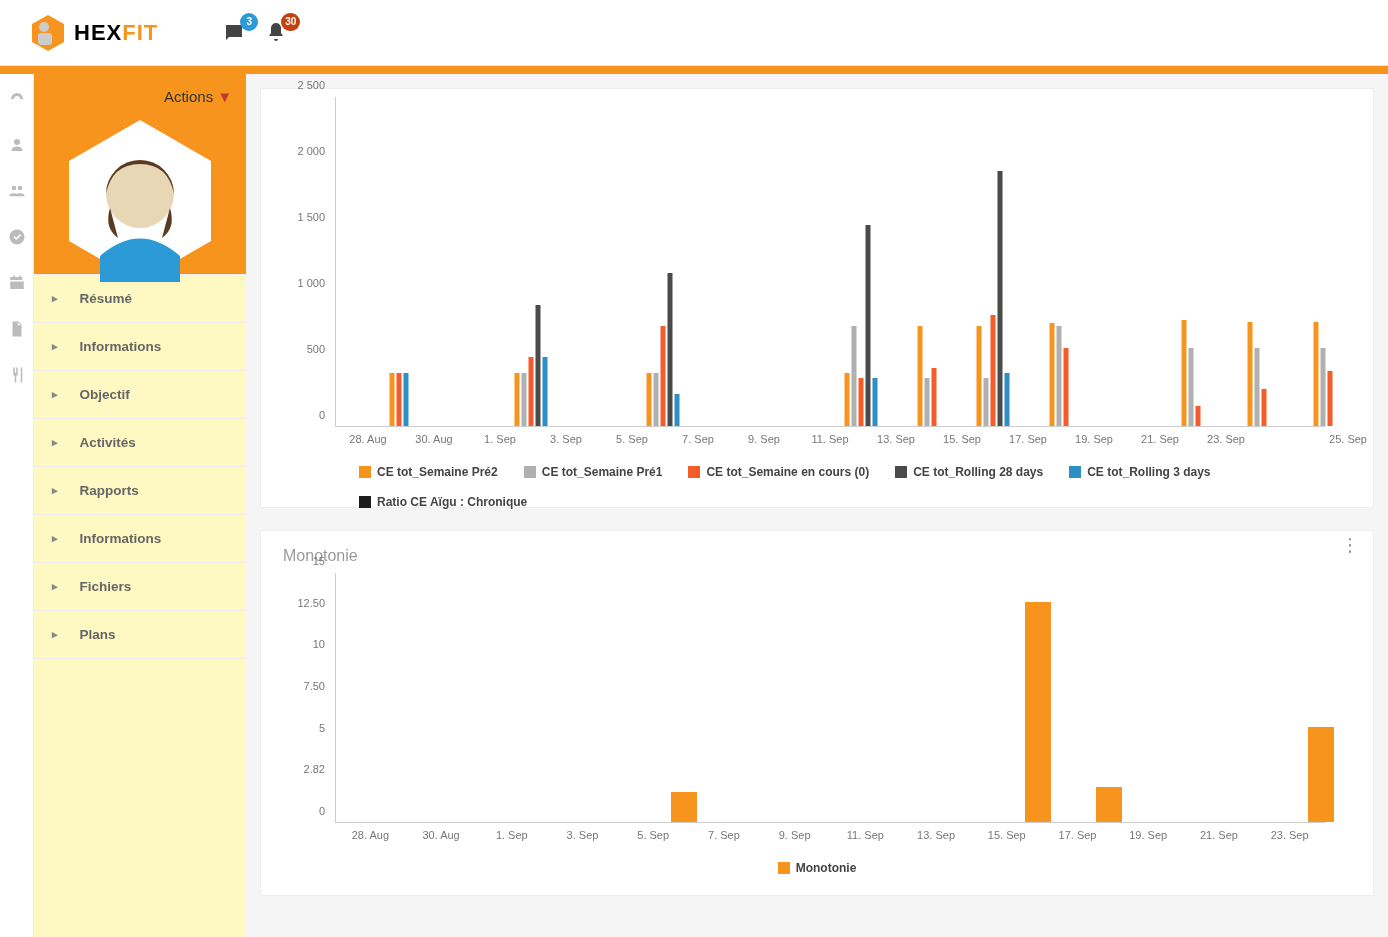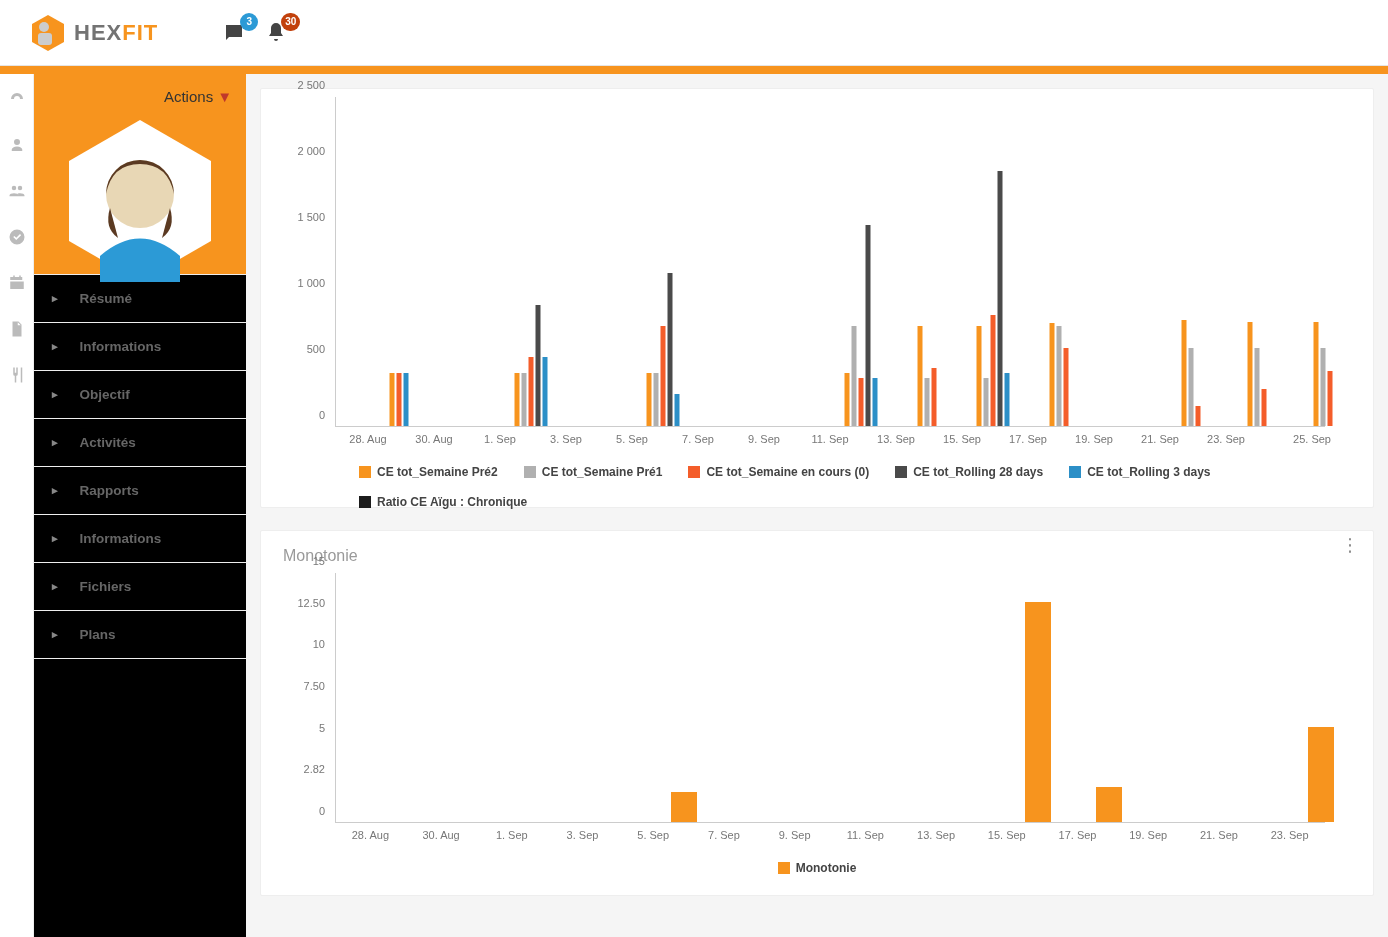--- a/index.html
+++ b/index.html
@@ -1,35 +1,35 @@
 <!DOCTYPE html>
 <html><head>
 <meta charset="utf-8">
 <style>
   * { box-sizing: border-box; margin: 0; padding: 0; }
   body { font-family: Arial, Helvetica, sans-serif; background: #f5f5f5; color: #555; width: 1388px; }
   .topbar { height: 66px; background: #fff; border-bottom: 1px solid #e5e5e5; display: flex; align-items: center; padding-left: 28px; gap: 24px; }
   .logo { display: flex; align-items: center; gap: 6px; }
   .logo-mark { width: 40px; height: 40px; }
   .logo-text { font-size: 22px; font-weight: 700; letter-spacing: 1px; }
-  .logo-text .hex { color: #737373; }
+  .logo-text .hex { color: #000000; }
   .logo-text .fit { color: #F7941E; }
   .top-icons { display: flex; gap: 18px; margin-left: 40px; }
   .top-icon { position: relative; width: 24px; height: 24px; cursor: pointer; }
   .badge { position: absolute; top: -8px; right: -12px; min-width: 18px; height: 18px; border-radius: 9px; font-size: 10px; font-weight: bold; color: #fff; display: flex; align-items: center; justify-content: center; padding: 0 4px; }
   .badge.blue { background: #2C9AD6; }
   .badge.orange { background: #c2410c; }
 
   .orangebar { height: 8px; background: #F7941E; }
 
   .layout { display: flex; }
   .iconrail { width: 34px; background: #fff; border-right: 1px solid #eee; display: flex; flex-direction: column; align-items: center; padding-top: 16px; gap: 28px; }
   .rail-icon { width: 18px; height: 18px; color: #bbb; cursor: pointer; }
 
-  .sidebar { width: 212px; background: #000000; }
+  .sidebar { width: 212px; background: #fef9c3; }
   .profile-hero { background: #F7941E; position: relative; height: 200px; }
   .actions-btn { position: absolute; top: 14px; right: 14px; color: #333; font-size: 15px; cursor: pointer; display:flex; align-items:center; gap:4px;}
   .avatar-wrap { position: absolute; left: 50%; transform: translateX(-50%); top: 42px; }
   .hex-avatar { width: 150px; height: 170px; }
 
   .profile-info { text-align: center; padding: 82px 10px 16px; background:#fff;}
   .profile-name { font-size: 22px; color: #888; font-weight: 400; }
   .profile-sub { font-size: 14px; color: #999; margin-top: 2px; }
   .profile-act { margin-top: 12px; display: flex; justify-content: center; gap: 32px; color: #555; }
   .profile-act .icn { width: 22px; height: 20px; cursor:pointer;}
@@ -244,21 +244,21 @@
             <span style="left: 297px;">5. Sep</span>
             <span style="left: 363px;">7. Sep</span>
             <span style="left: 429px;">9. Sep</span>
             <span style="left: 495px;">11. Sep</span>
             <span style="left: 561px;">13. Sep</span>
             <span style="left: 627px;">15. Sep</span>
             <span style="left: 693px;">17. Sep</span>
             <span style="left: 759px;">19. Sep</span>
             <span style="left: 825px;">21. Sep</span>
             <span style="left: 891px;">23. Sep</span>
-            <span style="left: 977px;">25. Sep</span>
+            <span style="left: 1013px;">25. Sep</span>
           </div>
         <div id="charge-legend" class="legend" style="position:absolute; top:368px; left:0; right:0;">
             <div class="item">
               <span class="sw" style="background:#F7941E"></span>
               <span>CE tot_Semaine Pré2</span>
             </div>
             <div class="item">
               <span class="sw" style="background:#B0B0B0"></span>
               <span>CE tot_Semaine Pré1</span>
             </div>

